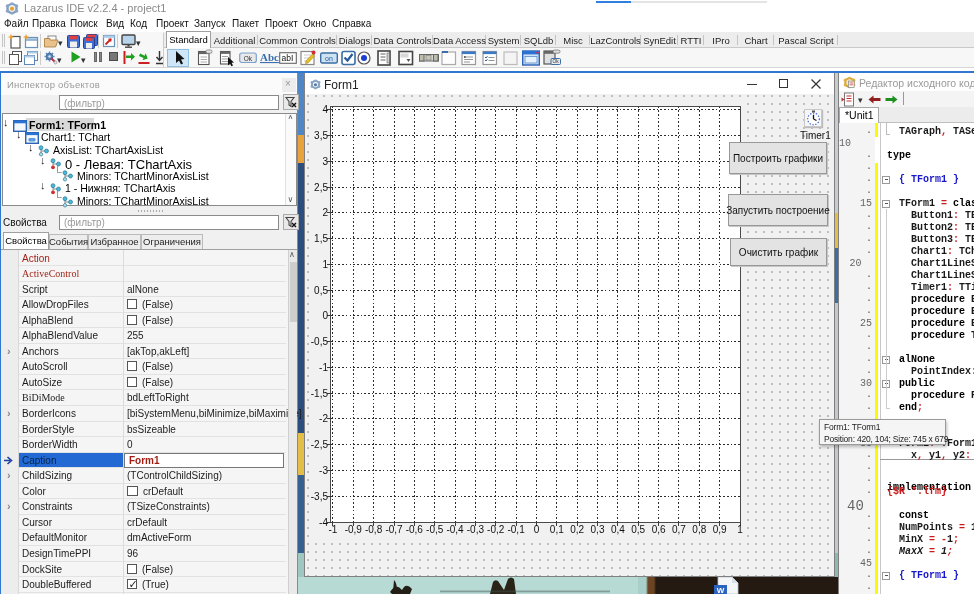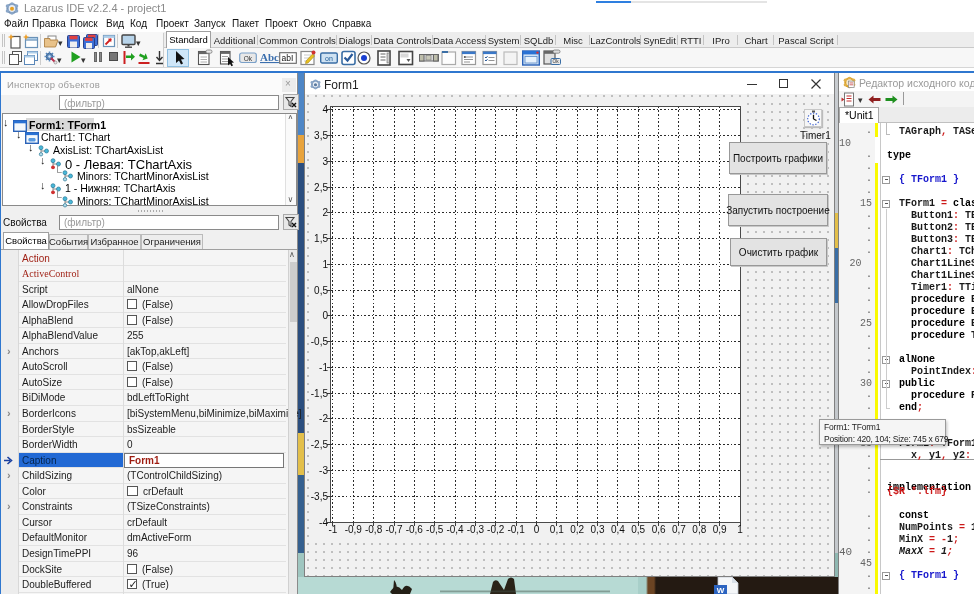--- a/index.html
+++ b/index.html
@@ -402,21 +402,21 @@
     <div style="position:absolute;left:0.5px;top:-2.5px;font-size:11px;color:#222;"></div>
   </div>
 <div style="position:absolute;left:142px;top:361.35px;white-space:pre;font-size:10px;color:#1c1c1c;">(False)</div>
 <div style="position:absolute;left:19px;top:389.4px;width:267px;height:1px;background:#e2e2e2;"></div>
 <div style="position:absolute;left:22px;top:376.9px;white-space:pre;font-size:10px;color:#1c1c1c;">AutoSize</div>
 <div style="position:absolute;left:127px;top:376.9px;width:10px;height:10px;background:#fff;border:1px solid #555;">
     <div style="position:absolute;left:0.5px;top:-2.5px;font-size:11px;color:#222;"></div>
   </div>
 <div style="position:absolute;left:142px;top:376.9px;white-space:pre;font-size:10px;color:#1c1c1c;">(False)</div>
 <div style="position:absolute;left:19px;top:405.0px;width:267px;height:1px;background:#e2e2e2;"></div>
-<div style="position:absolute;left:22px;top:392.45000000000005px;white-space:pre;font-size:10px;color:#1c1c1c;">BiDiMode</div>
+<div style="position:absolute;left:22px;top:392.45000000000005px;white-space:pre;font-size:10px;color:#1c1c1c;font-family:Liberation Serif, serif;">BiDiMode</div>
 <div style="position:absolute;left:127px;top:392.45000000000005px;white-space:pre;font-size:10px;color:#1c1c1c;">bdLeftToRight</div>
 <div style="position:absolute;left:19px;top:420.6px;width:267px;height:1px;background:#e2e2e2;"></div>
 <div style="position:absolute;left:22px;top:408.0px;white-space:pre;font-size:10px;color:#1c1c1c;">BorderIcons</div>
 <div style="position:absolute;left:7px;top:407.0px;white-space:pre;font-size:11px;color:#888;font-weight:bold;">›</div>
 <div style="position:absolute;left:127px;top:408.0px;white-space:pre;font-size:10px;color:#1c1c1c;">[biSystemMenu,biMinimize,biMaximize]</div>
 <div style="position:absolute;left:19px;top:436.1px;width:267px;height:1px;background:#e2e2e2;"></div>
 <div style="position:absolute;left:22px;top:423.55px;white-space:pre;font-size:10px;color:#1c1c1c;">BorderStyle</div>
 <div style="position:absolute;left:127px;top:423.55px;white-space:pre;font-size:10px;color:#1c1c1c;">bsSizeable</div>
 <div style="position:absolute;left:19px;top:451.7px;width:267px;height:1px;background:#e2e2e2;"></div>
 <div style="position:absolute;left:22px;top:439.1px;white-space:pre;font-size:10px;color:#1c1c1c;">BorderWidth</div>
@@ -680,21 +680,21 @@
 <div style="position:absolute;left:0px;top:378.1px;white-space:pre;left:839px;top:378.1px;width:33px;text-align:right;font-size:10px;color:#666;font-family:'Liberation Mono',monospace;">30</div>
 <div style="position:absolute;left:0px;top:388.6px;white-space:pre;left:839px;top:388.6px;width:33px;text-align:right;font-size:10px;color:#555;font-family:'Liberation Mono',monospace;">.</div>
 <div style="position:absolute;left:0px;top:400.6px;white-space:pre;left:839px;top:400.6px;width:33px;text-align:right;font-size:10px;color:#555;font-family:'Liberation Mono',monospace;">.</div>
 <div style="position:absolute;left:0px;top:412.6px;white-space:pre;left:839px;top:412.6px;width:33px;text-align:right;font-size:10px;color:#555;font-family:'Liberation Mono',monospace;">.</div>
 <div style="position:absolute;left:0px;top:424.6px;white-space:pre;left:839px;top:424.6px;width:33px;text-align:right;font-size:10px;color:#555;font-family:'Liberation Mono',monospace;">.</div>
 <div style="position:absolute;left:0px;top:438.1px;white-space:pre;left:839px;top:438.1px;width:33px;text-align:right;font-size:10px;color:#666;font-family:'Liberation Mono',monospace;">35</div>
 <div style="position:absolute;left:0px;top:448.6px;white-space:pre;left:839px;top:448.6px;width:33px;text-align:right;font-size:10px;color:#555;font-family:'Liberation Mono',monospace;">.</div>
 <div style="position:absolute;left:0px;top:460.6px;white-space:pre;left:839px;top:460.6px;width:33px;text-align:right;font-size:10px;color:#555;font-family:'Liberation Mono',monospace;">.</div>
 <div style="position:absolute;left:0px;top:472.6px;white-space:pre;left:839px;top:472.6px;width:33px;text-align:right;font-size:10px;color:#555;font-family:'Liberation Mono',monospace;">.</div>
 <div style="position:absolute;left:0px;top:484.6px;white-space:pre;left:839px;top:484.6px;width:33px;text-align:right;font-size:10px;color:#555;font-family:'Liberation Mono',monospace;">.</div>
-<div style="position:absolute;left:0px;top:498.1px;white-space:pre;left:839px;top:498.1px;width:33px;text-align:left;font-size:11px;color:#666;font-family:'Liberation Mono',monospace;margin-top:48px;">40</div>
+<div style="position:absolute;left:0px;top:498.1px;white-space:pre;left:839px;top:498.1px;width:33px;text-align:center;font-size:14px;color:#666;font-family:'Liberation Mono',monospace;">40</div>
 <div style="position:absolute;left:0px;top:508.6px;white-space:pre;left:839px;top:508.6px;width:33px;text-align:right;font-size:10px;color:#555;font-family:'Liberation Mono',monospace;">.</div>
 <div style="position:absolute;left:0px;top:520.6px;white-space:pre;left:839px;top:520.6px;width:33px;text-align:right;font-size:10px;color:#555;font-family:'Liberation Mono',monospace;">.</div>
 <div style="position:absolute;left:0px;top:532.6px;white-space:pre;left:839px;top:532.6px;width:33px;text-align:right;font-size:10px;color:#555;font-family:'Liberation Mono',monospace;">.</div>
 <div style="position:absolute;left:0px;top:544.6px;white-space:pre;left:839px;top:544.6px;width:33px;text-align:right;font-size:10px;color:#555;font-family:'Liberation Mono',monospace;">.</div>
 <div style="position:absolute;left:0px;top:558.1px;white-space:pre;left:839px;top:558.1px;width:33px;text-align:right;font-size:10px;color:#666;font-family:'Liberation Mono',monospace;">45</div>
 <div style="position:absolute;left:0px;top:568.6px;white-space:pre;left:839px;top:568.6px;width:33px;text-align:right;font-size:10px;color:#555;font-family:'Liberation Mono',monospace;">.</div>
 <div style="position:absolute;left:0px;top:580.6px;white-space:pre;left:839px;top:580.6px;width:33px;text-align:right;font-size:10px;color:#555;font-family:'Liberation Mono',monospace;">.</div>
 <div style="position:absolute;left:882px;top:175.6px;width:8px;height:8px;background:#fff;border:1px solid #999;">
     <div style="position:absolute;left:1.5px;top:2.5px;width:3.5px;height:1px;background:#555;"></div>
   </div>

